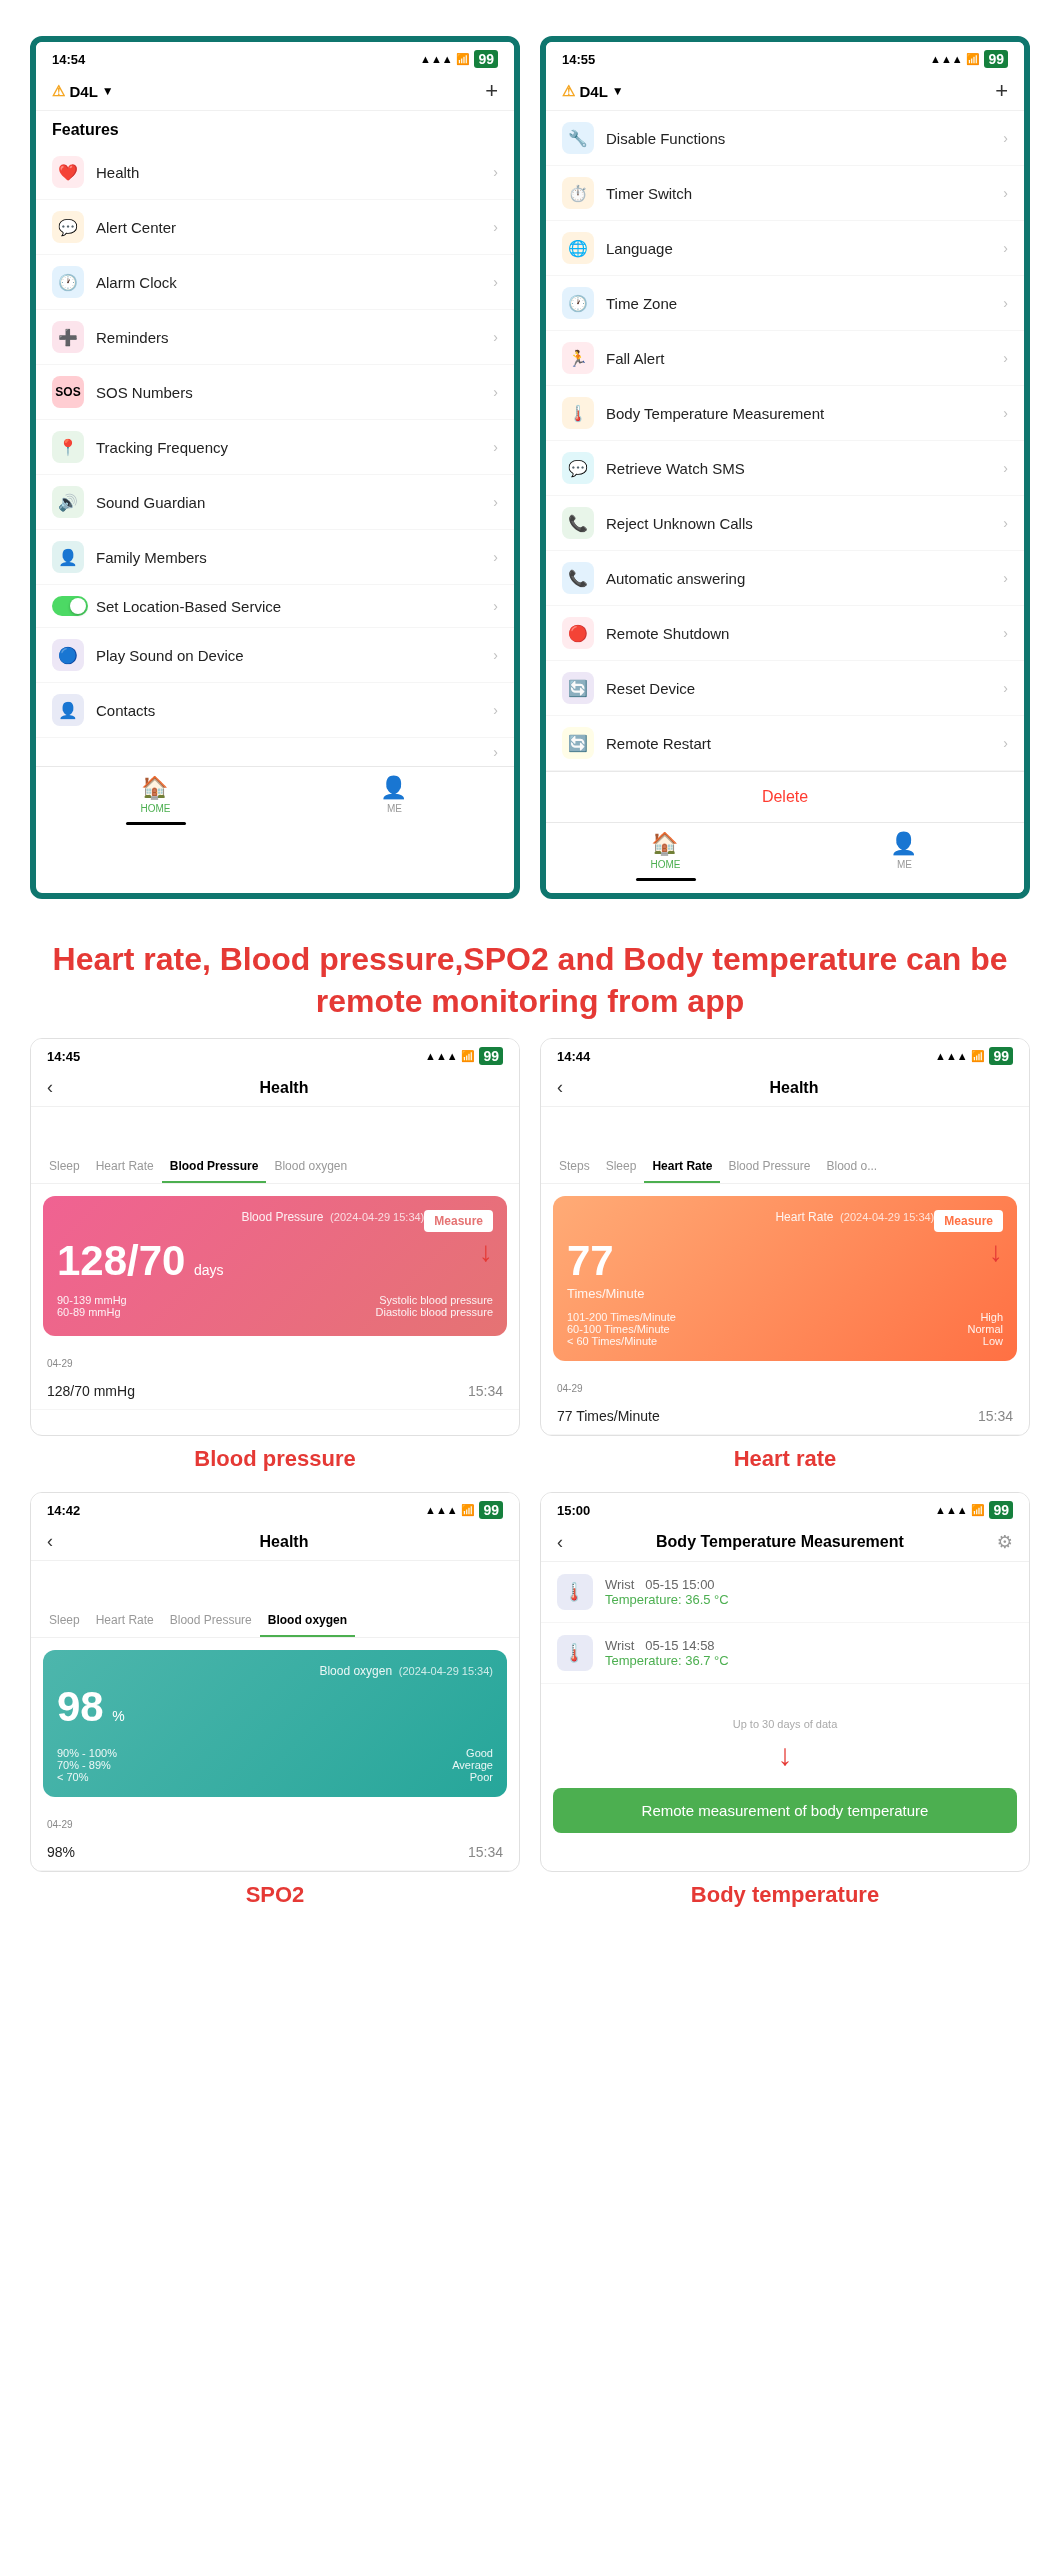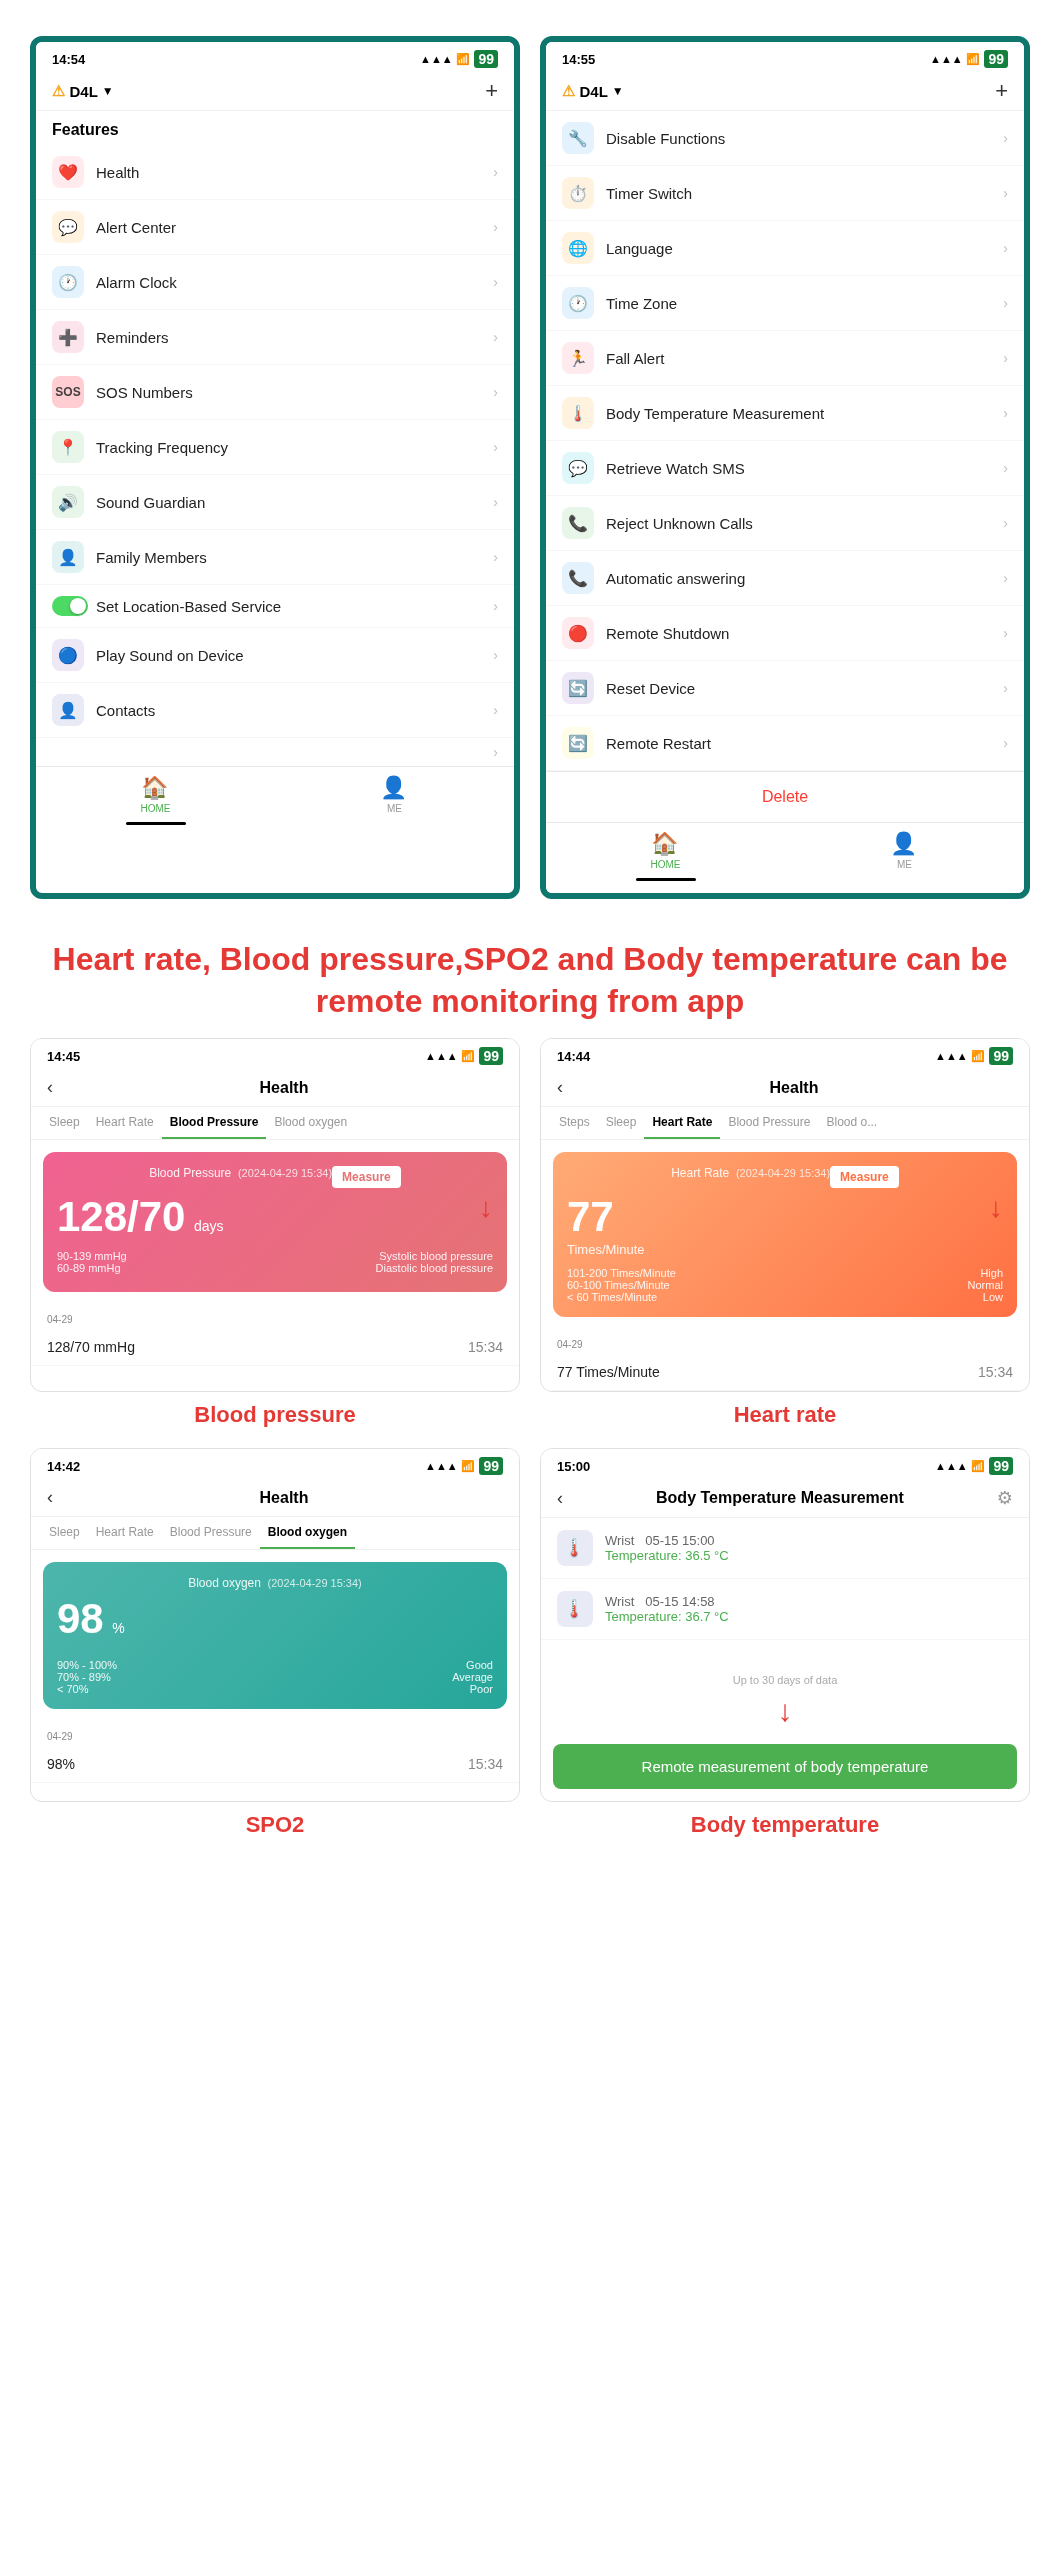--- a/index.html
+++ b/index.html
@@ -231,20 +231,21 @@
       font-weight: 600;
       flex: 1;
       text-align: center;
     }
 
     .health-tabs {
       display: flex;
       padding: 0 10px;
       border-bottom: 1px solid #f0f0f0;
       overflow-x: auto;
+      margin-top: 44px;
     }
 
     .health-tab {
       padding: 8px 8px;
       font-size: 12px;
       color: #999;
       white-space: nowrap;
       cursor: pointer;
       border-bottom: 2px solid transparent;
     }
@@ -271,21 +272,21 @@
     .health-card-hr {
       background: linear-gradient(135deg, #ffab76, #ff7043);
     }
 
     .health-card-spo2 {
       background: linear-gradient(135deg, #4db6ac, #26a69a);
     }
 
     .card-title-row {
       display: flex;
-      justify-content: center;
+      justify-content: flex-end;
       align-items: flex-start;
       margin-bottom: 6px;
     }
 
     .card-label {
       font-size: 12px;
       opacity: 0.9;
     }
 
     .measure-btn {
@@ -478,21 +479,21 @@
         <div class="menu-icon icon-blue">🕐</div>
         <span class="menu-label">Alarm Clock</span>
         <span class="menu-chevron">›</span>
       </li>
       <li class="menu-item">
         <div class="menu-icon icon-pink">➕</div>
         <span class="menu-label">Reminders</span>
         <span class="menu-chevron">›</span>
       </li>
       <li class="menu-item">
-        <div class="menu-icon icon-sos" style="font-size:12px;font-weight:800;color:#404040;">SOS</div>
+        <div class="menu-icon icon-sos" style="font-size:12px;font-weight:800;color:#000000;">SOS</div>
         <span class="menu-label">SOS Numbers</span>
         <span class="menu-chevron">›</span>
       </li>
       <li class="menu-item">
         <div class="menu-icon icon-green">📍</div>
         <span class="menu-label">Tracking Frequency</span>
         <span class="menu-chevron">›</span>
       </li>
       <li class="menu-item">
         <div class="menu-icon icon-green">🔊</div>

